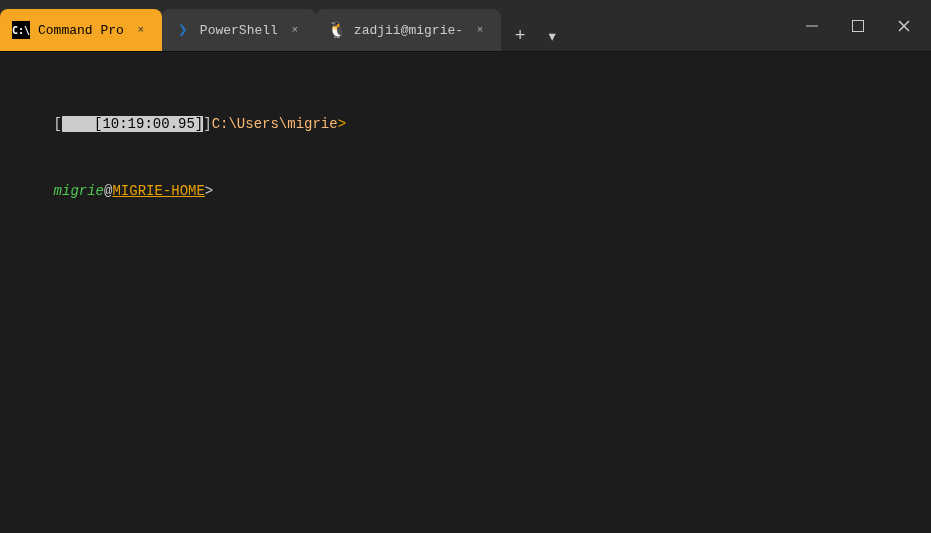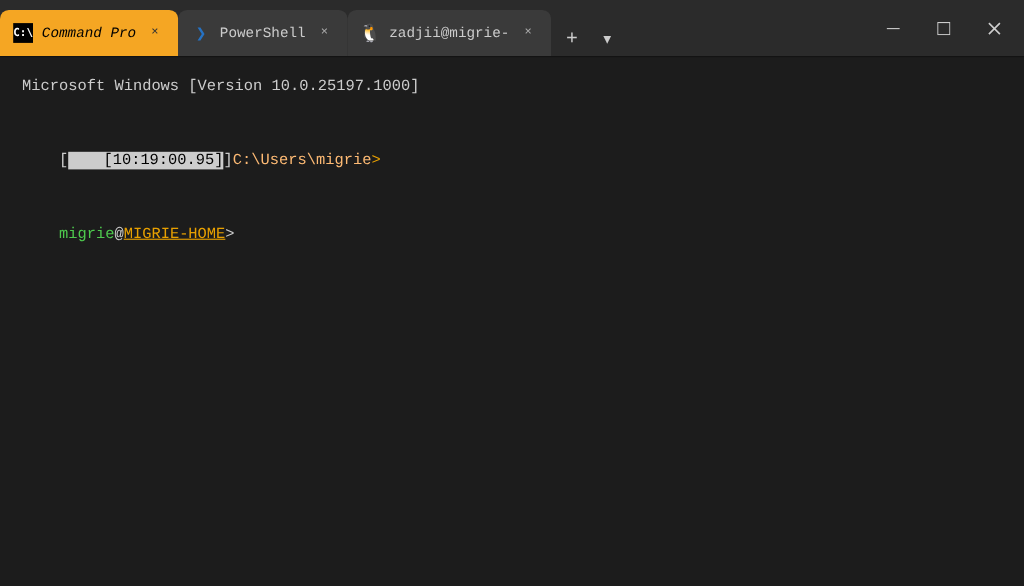--- a/index.html
+++ b/index.html
@@ -158,20 +158,21 @@
     .prompt-path {
       color: #fdba74;
     }
 
     .prompt-arrow {
       color: #e8a000;
     }
 
     .prompt-user {
       color: #4ec94e;
+      font-style: italic;
     }
 
     .prompt-at {
       color: #cccccc;
     }
 
     .prompt-host {
       color: #e8a000;
       text-decoration: underline;
     }
@@ -180,21 +181,20 @@
       color: #cccccc;
     }
 
     .cmd-tab-active {
       background: #f5a623 !important;
       color: #000 !important;
     }
 
     .cmd-tab-active .tab-label {
       color: #000;
-      font-style: italic;
     }
 
     .cmd-tab-active .tab-close {
       color: #333;
     }
 
     .ps-icon {
       color: #2672c3;
       font-size: 16px;
     }
@@ -248,21 +248,20 @@
     </div>
     <div class="win-btn close">
       <svg viewBox="0 0 12 12" fill="currentColor">
         <path d="M1 1 L11 11 M11 1 L1 11" stroke="currentColor" stroke-width="1.5"></path>
       </svg>
     </div>
   </div>
 </div>
 
 <div class="terminal">
-  <div class="term-line color-white">Microsoft Windows [Version 10.0.25197.1000]</div>
   <div class="term-line">&nbsp;</div>
   <div class="term-line">
     <span class="prompt-bracket">[</span><span class="prompt-time" style="background:#cccccc;color:#000;padding-left:32px;">[10:19:00.95]</span><span class="prompt-bracket">]</span><span class="prompt-path">C:\Users\migrie</span><span class="prompt-arrow">&gt;</span>
   </div>
   <div class="term-line">
     <span class="prompt-user">migrie</span><span class="prompt-at">@</span><span class="prompt-host">MIGRIE-HOME</span><span class="prompt-dollar">&gt;</span>
   </div>
 </div>
 
 </body></html>

